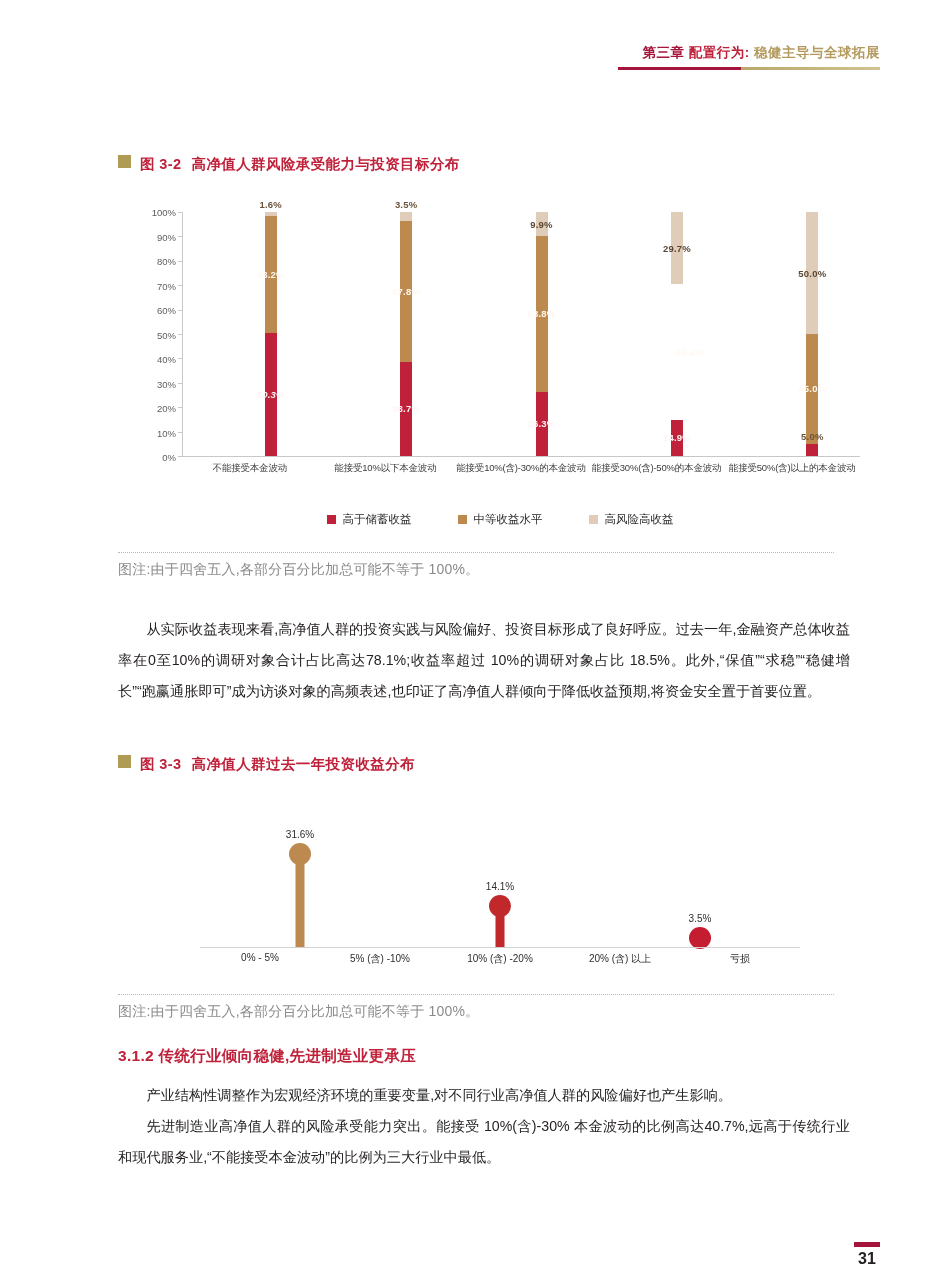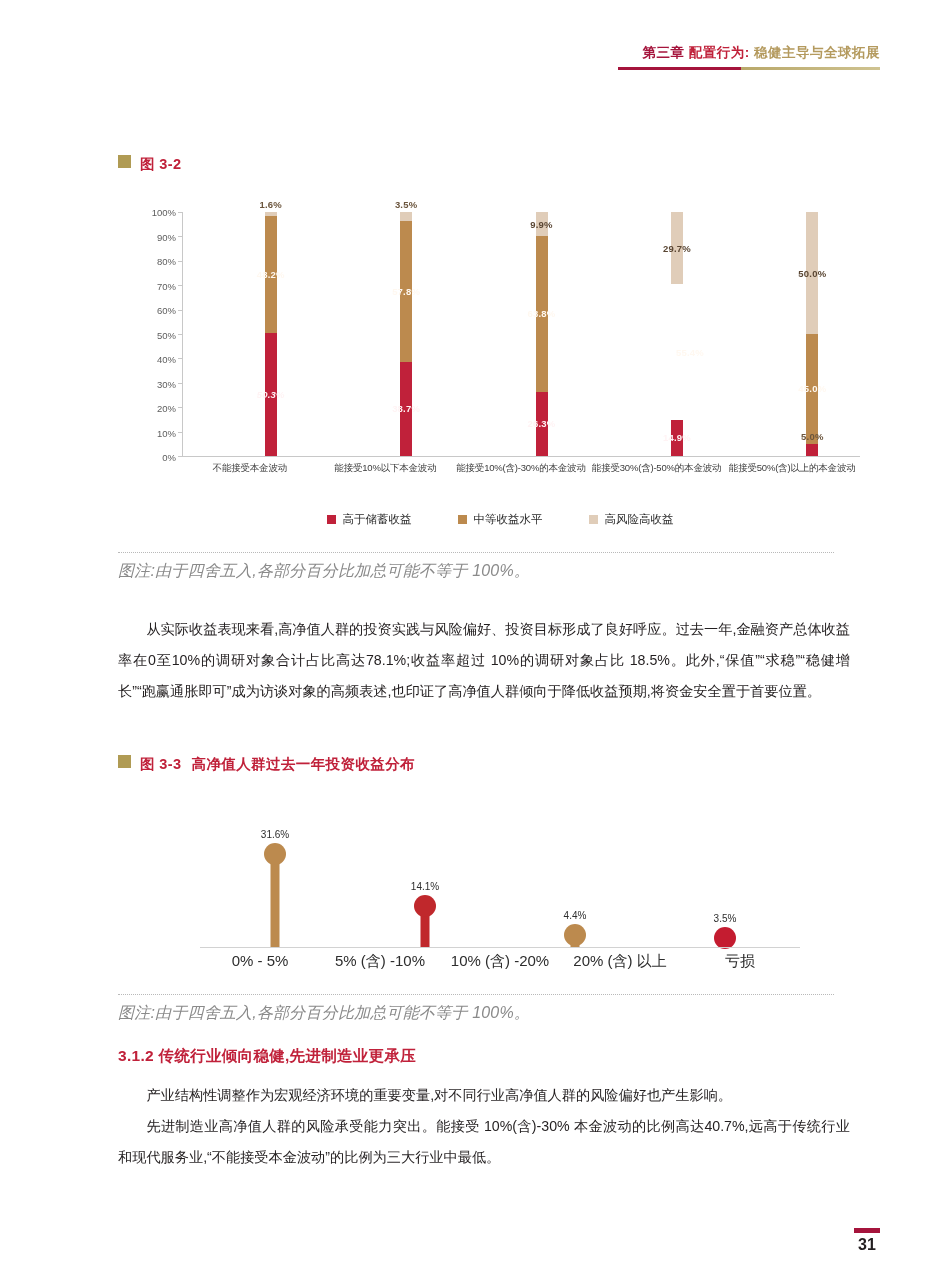--- a/index.html
+++ b/index.html
@@ -88,21 +88,21 @@
   }
   #legend1 .li { display:flex; align-items:center; font-size:11.5px; color:#2c2c2c; }
   #legend1 .li .sw { width:9px; height:9px; margin-right:7px; display:inline-block; }
 
   
   .note { position:absolute; left:118px; width:716px; }
   .note .dashrule {
     border-top:1px dotted #b9b9b9; height:0; margin-bottom:8px;
   }
   .note .txt {
-    font-size:16px; color:#8a8a8a; font-style:italic; letter-spacing:.2px;
+    font-size:14px; color:#8a8a8a; letter-spacing:.2px;
   }
 
   
   .para {
     position:absolute; left:118px; width:732px;
     font-size:14.2px; line-height:31px; color:#231f20;
     text-align:justify; text-justify:inter-ideograph;
     text-indent:2em;
   }
 
@@ -123,50 +123,51 @@
     width:22px; height:22px; border-radius:50%;
   }
   #chart2 .vlab {
     position:absolute; left:50%; transform:translateX(-50%);
     font-size:10px; color:#2d2d2d; white-space:nowrap;
   }
   #chart2 .xlabels {
     position:absolute; left:0; right:0; top:152px; display:flex;
   }
   #chart2 .xlabels span {
-    flex:1 1 0; text-align:center; font-size:15px; color:#2d2d2d; white-space:nowrap;
+    flex:1 1 0; text-align:center; font-size:10px; color:#2d2d2d; white-space:nowrap;
   }
 
   
   #sec-head {
     position:absolute; left:118px; top:1046px;
     font-size:15.5px; font-weight:bold; color:#c0213a; letter-spacing:.3px;
     white-space:nowrap;
   }
 
   
-  #footer { position:absolute; right:70px; bottom:26px; text-align:center; }
+  #footer { position:absolute; right:70px; bottom:12px; text-align:center; }
   #footer .bar { width:26px; height:5px; background:#a5143c; margin:0 auto 3px; }
   #footer .num { font-size:16px; font-weight:bold; color:#231f20; }
 </style>
 </head>
 <body>
 
 <div id="chapter-header">
   <div class="hdr-line1">
     <span class="hdr-ch">第三章</span>
     <span class="hdr-t1">配置行为:</span>
     <span class="hdr-t2">稳健主导与全球拓展</span>
   </div>
   <div class="hdr-rule"></div>
 </div>
 
 <div class="fig-title" style="top:155px;">
   <span class="sq"></span>
   <span class="tx">图 3-2</span>
+  <span class="tx" style="margin-left:10px;">高净值人群风险承受能力与投资目标分布</span>
 </div>
 
 <div id="chart1">
   <div class="ylabels">
       <span style="top: 100%;">0%</span>
       <span style="top: 90%;">10%</span>
       <span style="top: 80%;">20%</span>
       <span style="top: 70%;">30%</span>
       <span style="top: 60%;">40%</span>
       <span style="top: 50%;">50%</span>
@@ -300,25 +301,20 @@
           <div class="stem" style="height: 63.2%; background: rgb(188, 138, 78);"></div>
           <div class="head" style="background: rgb(188, 138, 78); bottom: calc(63.2% - 11px);"></div>
           <div class="vlab" style="bottom: calc(63.2% + 14px);">31.6%</div>
         </div>
         <div class="col">
           <div class="stem" style="height: 28.2%; background: rgb(192, 40, 44);"></div>
           <div class="head" style="background: rgb(192, 40, 44); bottom: calc(28.2% - 11px);"></div>
           <div class="vlab" style="bottom: calc(28.2% + 14px);">14.1%</div>
         </div>
         <div class="col">
-          <div class="stem" style="height: 8.8%; background: rgb(188, 138, 78);"></div>
-          <div class="head" style="background: rgb(188, 138, 78); bottom: calc(8.8% - 11px);"></div>
-          <div class="vlab" style="bottom: calc(8.8% + 14px);">4.4%</div>
-        </div>
-        <div class="col">
           <div class="stem" style="height: 7%; background: rgb(196, 28, 48);"></div>
           <div class="head" style="background: rgb(196, 28, 48); bottom: calc(7% - 11px);"></div>
           <div class="vlab" style="bottom: calc(7% + 14px);">3.5%</div>
         </div>
       </div>
     <div class="axis"></div>
   </div>
   <div class="xlabels">
       <span>0% - 5%</span>
       <span>5% (含) -10%</span>

